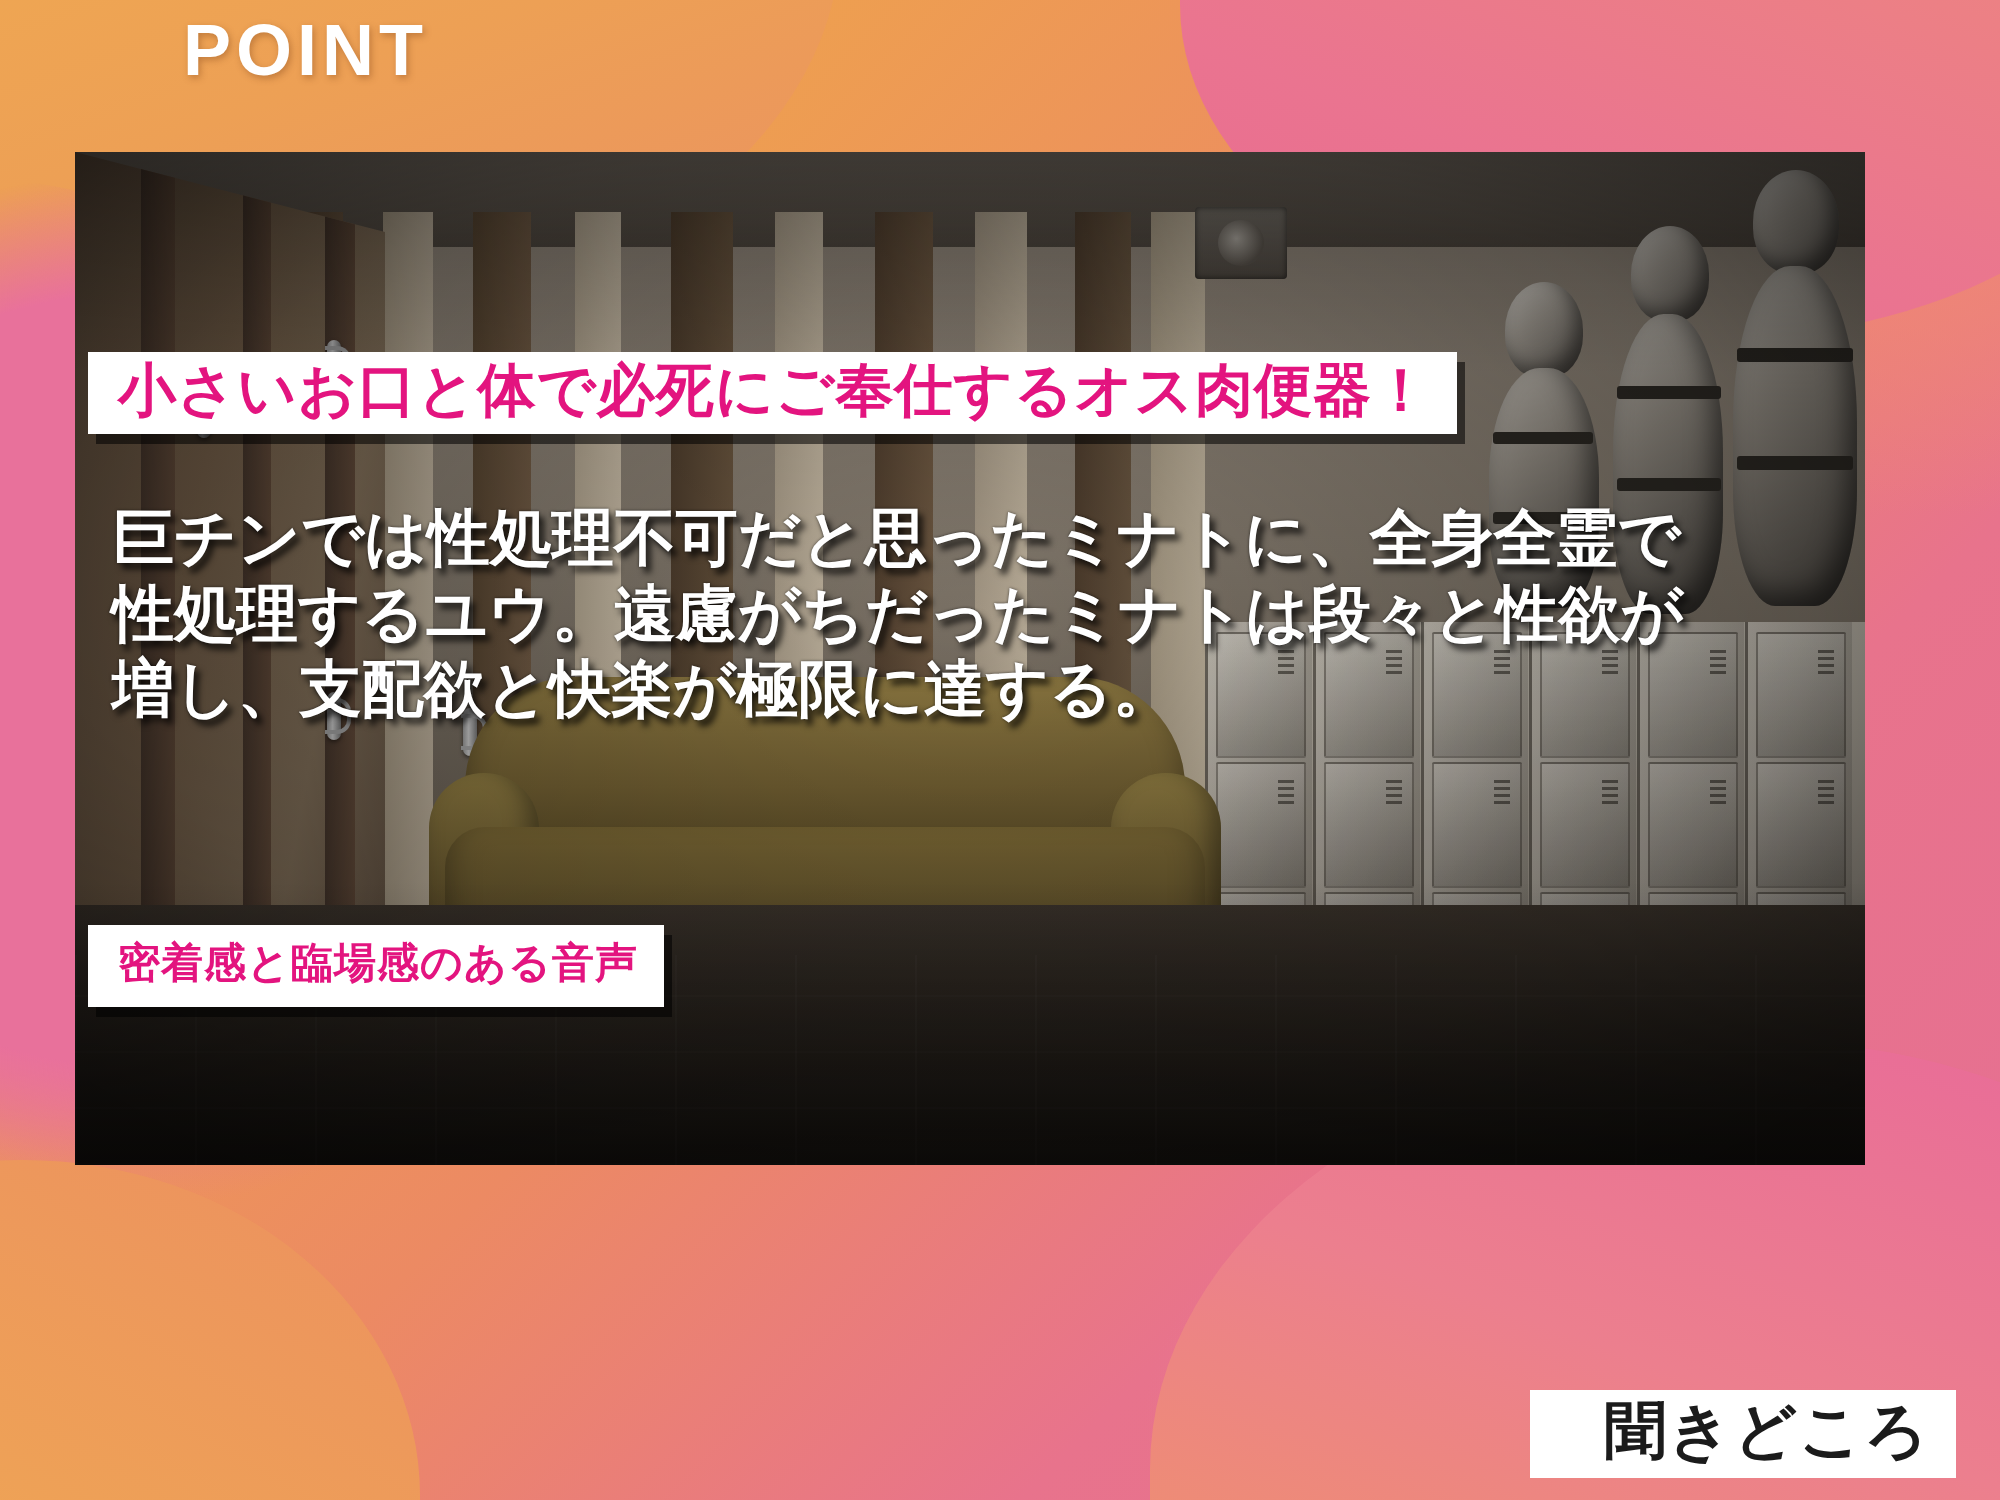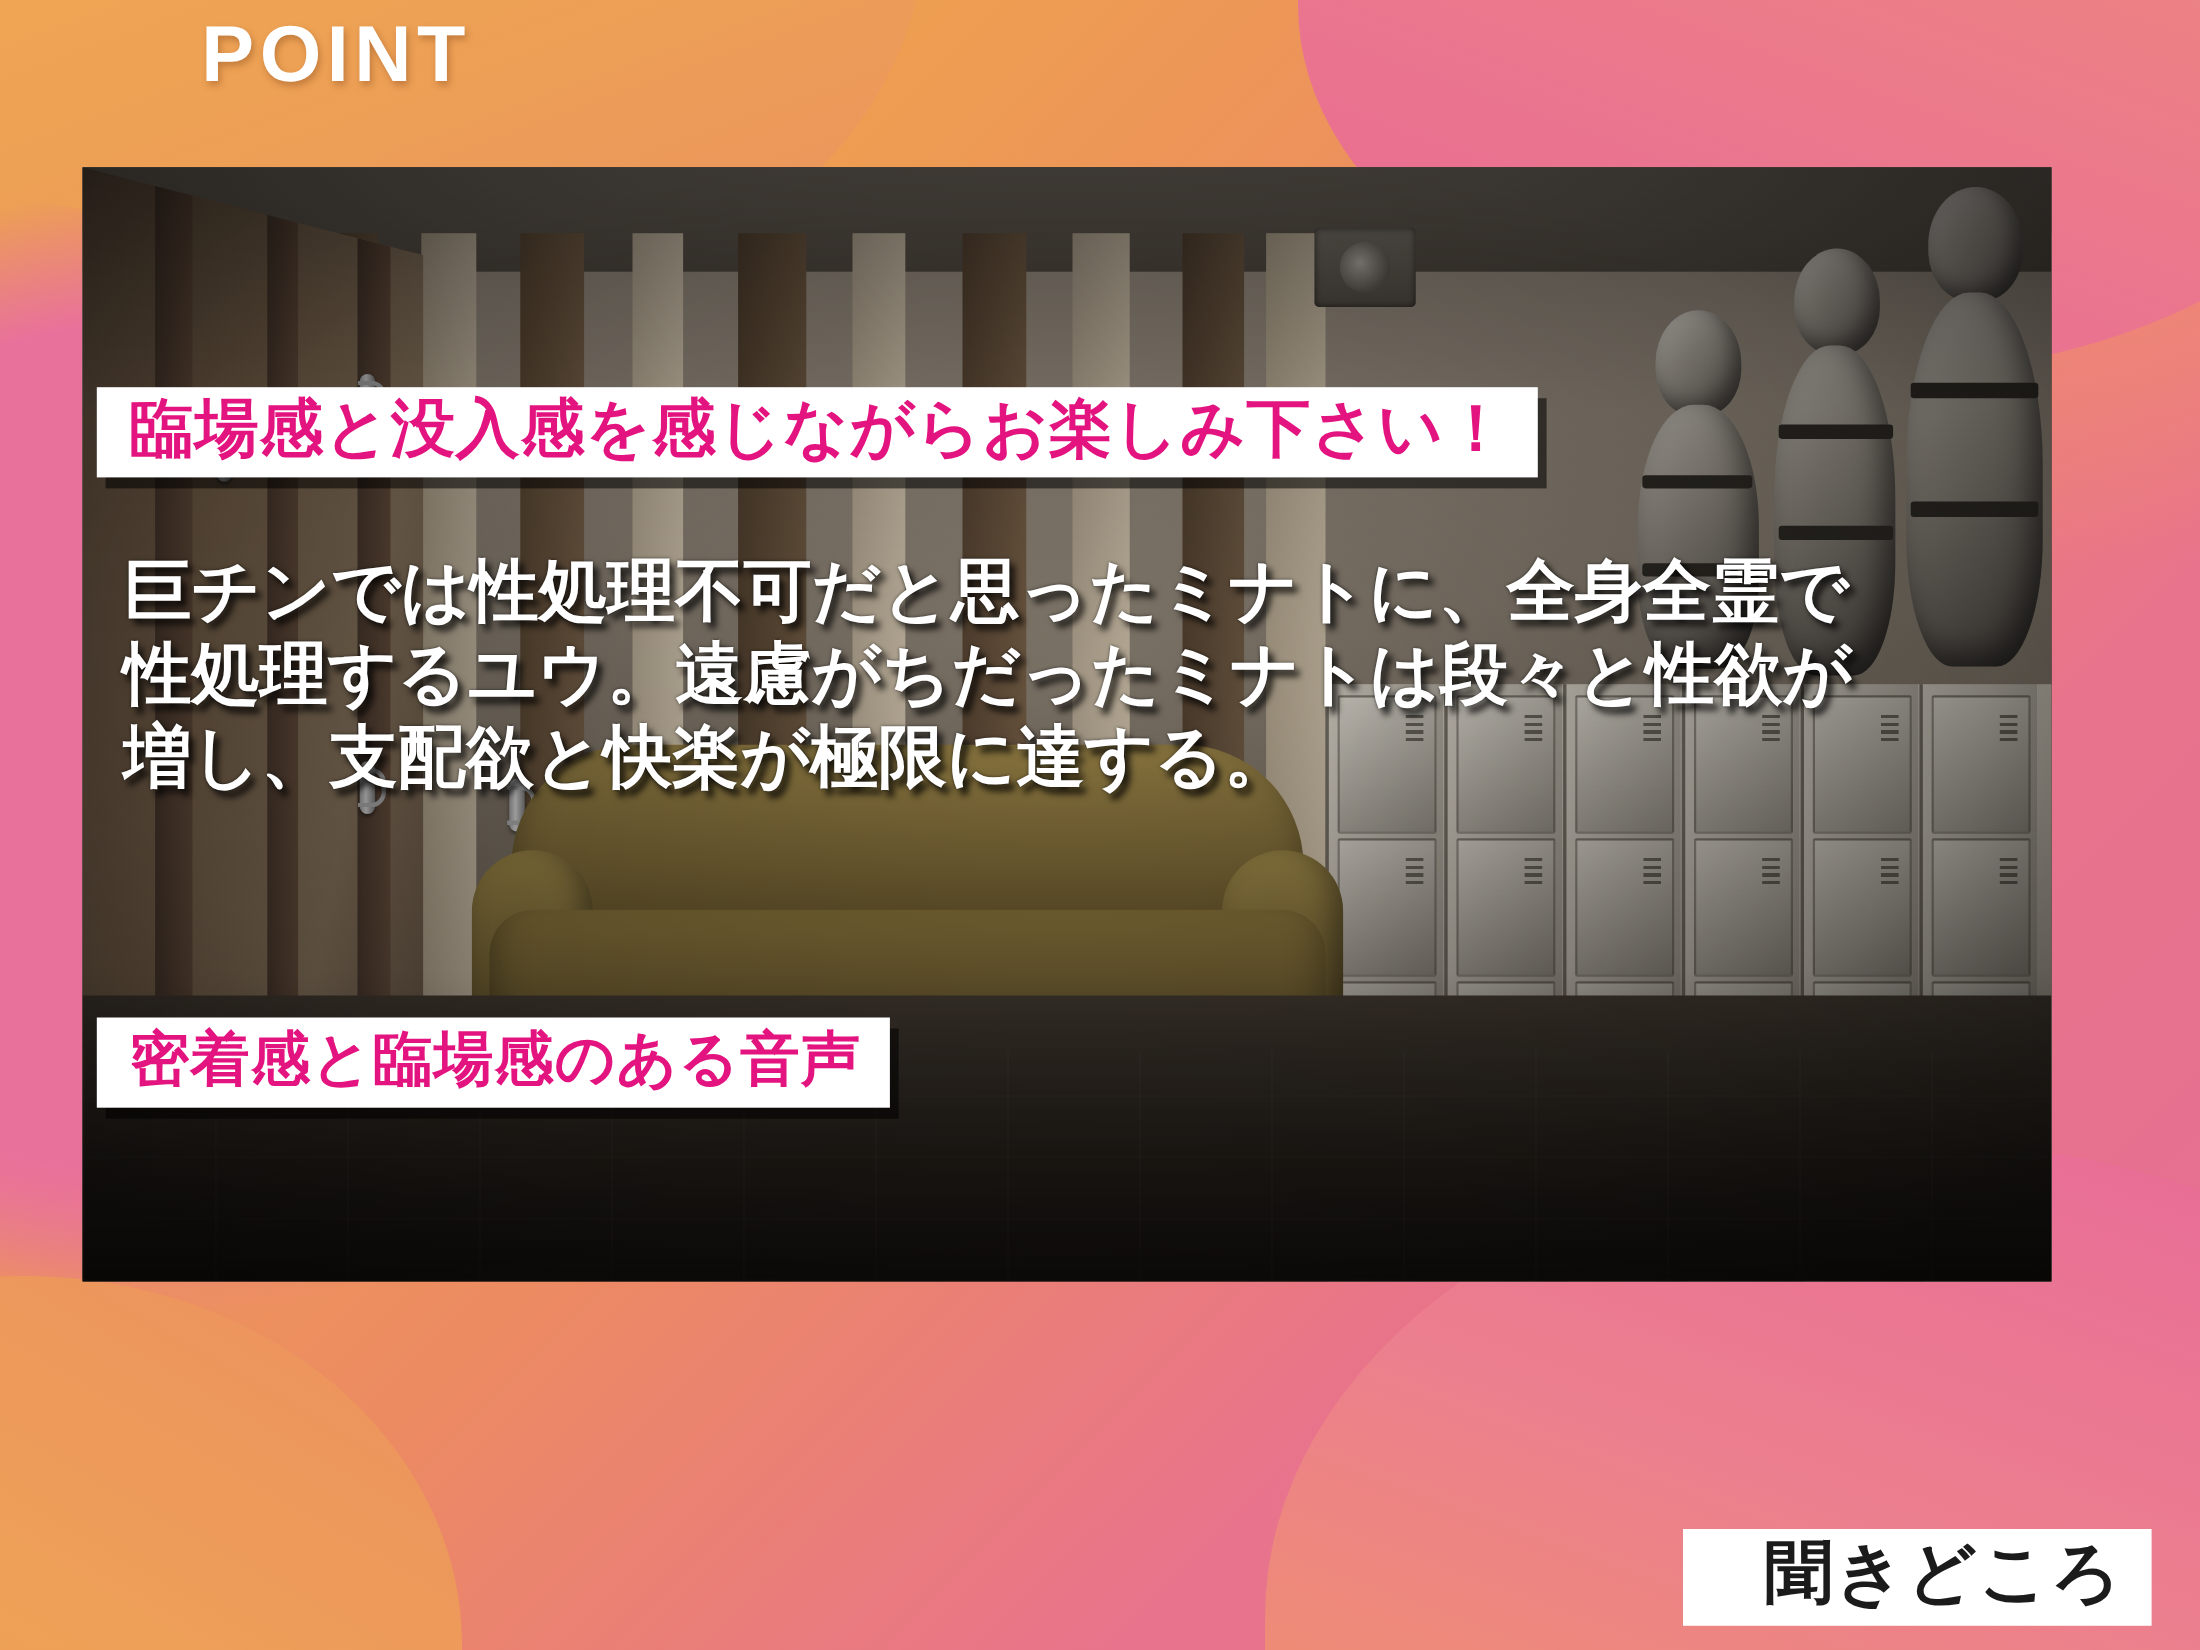--- a/index.html
+++ b/index.html
@@ -188,21 +188,21 @@
     box-sizing:border-box;
   }
   .pink-text{
     color:#e3147f;font-weight:bold;line-height:1;
     font-family:"Liberation Sans","DejaVu Sans",sans-serif;
     white-space:nowrap;
   }
   .band1{left:88px;top:352px;height:82px;}
   .band1 .pink-text{font-size:58px;letter-spacing:1px;}
   .band2{left:88px;top:925px;height:82px;}
-  .band2 .pink-text{font-size:54px;letter-spacing:1px;}
+  .band2 .pink-text{font-size:42px;letter-spacing:1px;}
 
   .body-text{
     position:absolute;color:#ffffff;font-weight:bold;
     font-family:"Liberation Sans","DejaVu Sans",sans-serif;
     text-shadow:5px 6px 6px rgba(0,0,0,.75), 0 0 3px rgba(0,0,0,.6);
     line-height:1.22;white-space:pre-line;
   }
   .body1{left:112px;top:500px;font-size:62px;letter-spacing:0px;}
   .body2{left:112px;top:1060px;font-size:60px;letter-spacing:0px;}
 
@@ -381,21 +381,21 @@
       </div>
 
       <div class="floor">
         <div class="floor-tiles"></div>
       </div>
     </div>
     <div class="photo-shade"></div>
   </div>
 
   <div class="pink-band band1">
-    <span class="pink-text">臨場感と没入感を感じながらお楽しみ下さい！</span>
+    <span class="pink-text">小さいお口と体で必死にご奉仕するオス肉便器！</span>
   </div>
   <div class="body-text body1">巨チンでは性処理不可だと思ったミナトに、全身全霊で
 性処理するユウ。遠慮がちだったミナトは段々と性欲が
 増し、支配欲と快楽が極限に達する。</div>
 
   <div class="pink-band band2">
     <span class="pink-text">密着感と臨場感のある音声</span>
   </div>
 
   <div class="logo-band">

